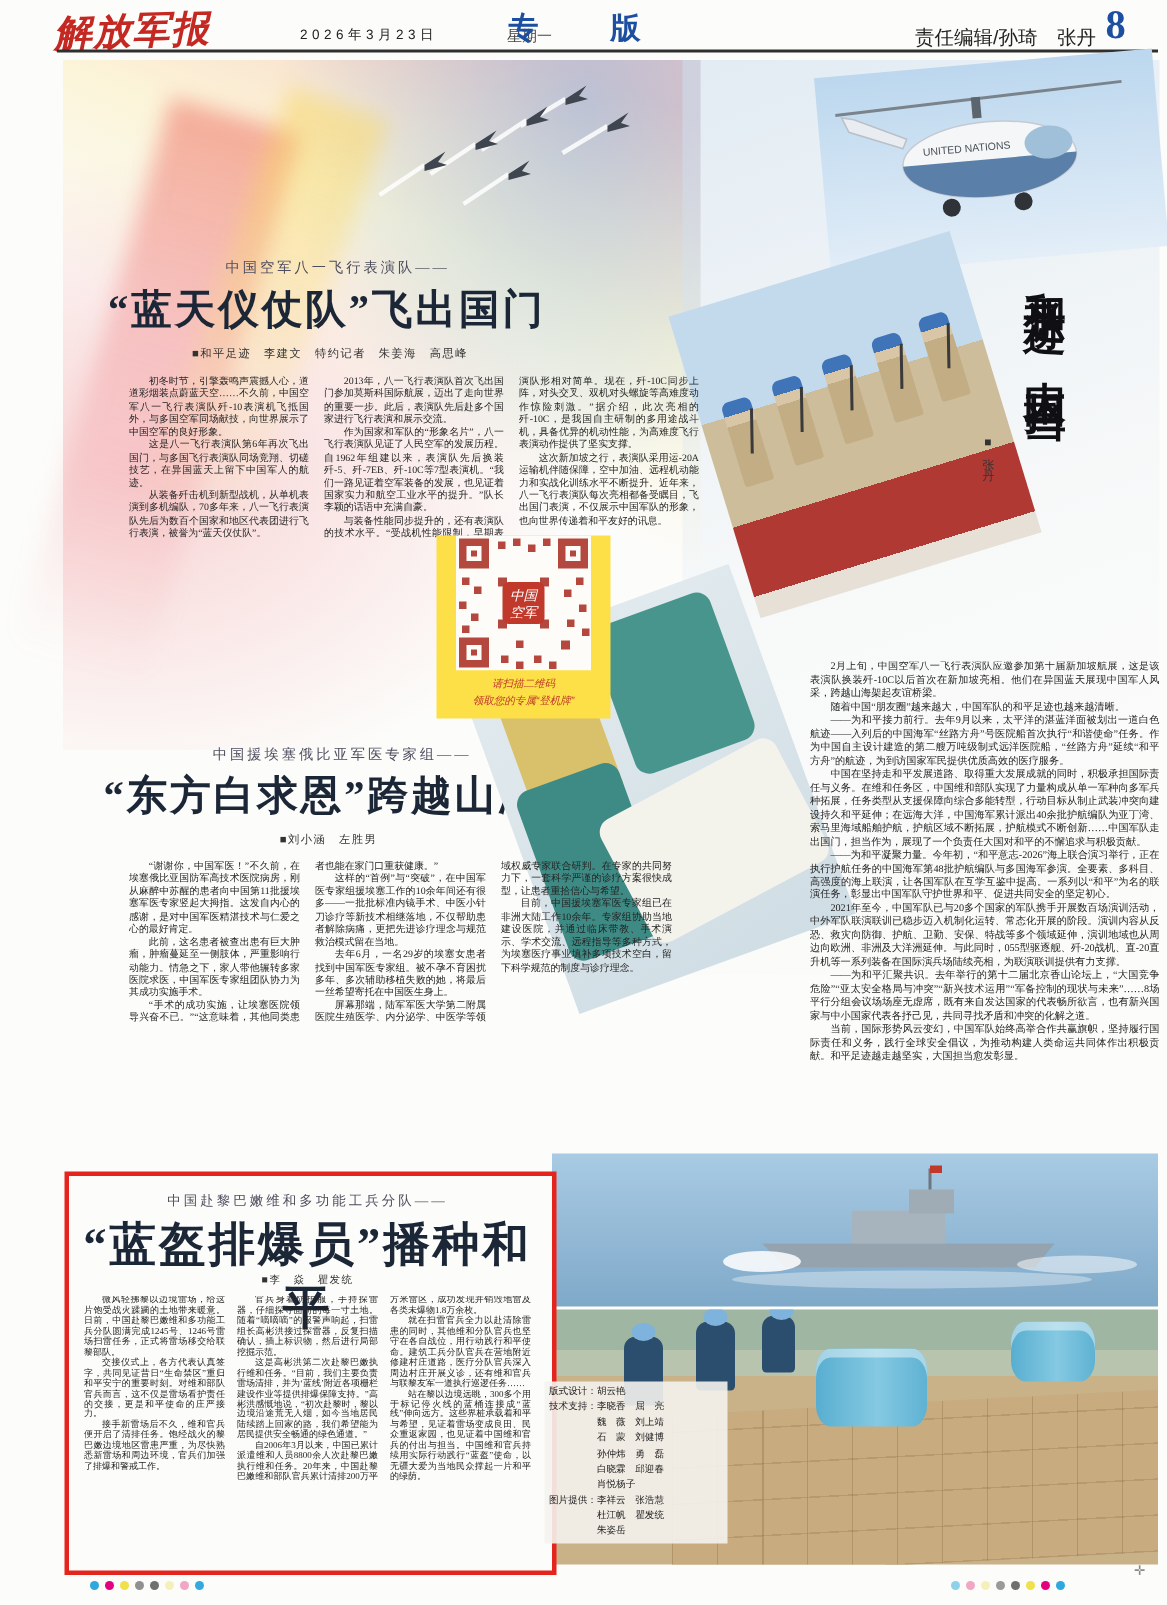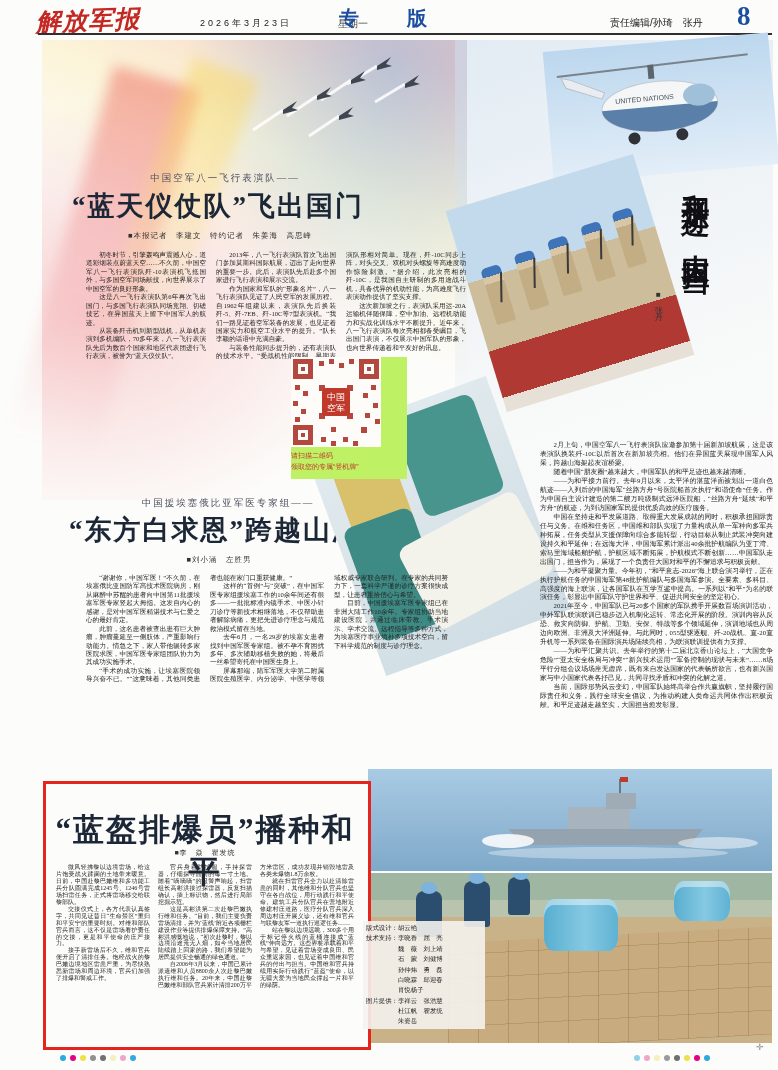--- a/index.html
+++ b/index.html
@@ -7,21 +7,21 @@
         overflow:hidden;font-family:"Liberation Sans",sans-serif;color:#222;}
   .abs{position:absolute;}
 
   
   .masthead{left:36px;top:4px;font-family:"Liberation Serif",serif;font-weight:700;font-style:italic;
             font-size:25px;color:#c32822;letter-spacing:1px;transform:rotate(-2deg);}
   .pubdate{left:200px;top:17px;font-size:9px;letter-spacing:3px;color:#222;}
   .weekday{left:338px;top:17px;font-size:10px;color:#444;}
   .section{left:330px;top:5px;width:120px;text-align:center;font-size:20px;font-weight:700;
            color:#1d4fa0;letter-spacing:14px;font-family:"Liberation Serif",serif;}
-  .editorline{left:610px;top:16px;font-size:10px;color:#222;}
+  .editorline{left:610px;top:16px;font-size:13px;color:#222;}
   .pagenum{left:737px;top:1px;font-size:27px;font-weight:700;color:#1d4fa0;font-family:"Liberation Serif",serif;}
   .headrule{left:38px;top:33px;width:734px;height:2px;background:#2f2f2f;}
 
   
   .kicker{font-family:"Liberation Serif",serif;font-size:9.5px;letter-spacing:2px;color:#4e4e5e;text-align:center;}
   .headline{font-family:"Liberation Serif",serif;font-weight:700;color:#1b2636;text-align:center;letter-spacing:2px;}
   .byline{font-size:7.5px;color:#333;text-align:center;letter-spacing:1px;}
   .bodytext{font-family:"Liberation Serif",serif;text-align:justify;color:#242424;overflow:hidden;z-index:2;}
   .bodytext p{margin:0;text-indent:2em;}
   .cols3{column-count:3;column-gap:10px;}
@@ -74,21 +74,21 @@
 
   .editorialtext{left:540px;top:441px;width:233px;height:348px;font-size:6.8px;line-height:1.32;}
 
   
   .a1-kicker{left:75px;top:172px;width:300px;}
   .a1-title{left:48px;top:188px;width:340px;font-size:27px;}
   .a1-byline{left:75px;top:231px;width:290px;}
   .a1-body{left:86px;top:251px;width:380px;height:238px;font-size:6.6px;line-height:1.28;}
 
   
-  .qrblock{left:291px;top:357px;width:116px;height:122px;background:#bef264;z-index:3;}
+  .qrblock{left:291px;top:357px;width:116px;height:122px;background:#fde047;z-index:3;text-align:center;font-style:italic;}
   .qrcap{font-size:7px;color:#c0392b;line-height:1.5;}
 
   
   .a2-kicker{left:78px;top:497px;width:300px;}
   .a2-title{left:45px;top:512px;width:340px;font-size:27px;}
   .a2-byline{left:89px;top:555px;width:260px;}
   .a2-body{left:86px;top:574px;width:362px;height:208px;font-size:6.6px;line-height:1.28;}
 
   
   .redbox{left:43px;top:781px;width:322px;height:263px;border:3px solid #e5251d;z-index:4;pointer-events:none;}
@@ -190,21 +190,21 @@
     <p>——为和平接力前行。去年9月以来，太平洋的湛蓝洋面被划出一道白色航迹——入列后的中国海军“丝路方舟”号医院船首次执行“和谐使命”任务。作为中国自主设计建造的第二艘万吨级制式远洋医院船，“丝路方舟”延续“和平方舟”的航迹，为到访国家军民提供优质高效的医疗服务。</p>
     <p>中国在坚持走和平发展道路、取得重大发展成就的同时，积极承担国际责任与义务。在维和任务区，中国维和部队实现了力量构成从单一军种向多军兵种拓展，任务类型从支援保障向综合多能转型，行动目标从制止武装冲突向建设持久和平延伸；在远海大洋，中国海军累计派出40余批护航编队为亚丁湾、索马里海域船舶护航，护航区域不断拓展，护航模式不断创新……中国军队走出国门，担当作为，展现了一个负责任大国对和平的不懈追求与积极贡献。</p>
     <p>——为和平凝聚力量。今年初，“和平意志-2026”海上联合演习举行，正在执行护航任务的中国海军第48批护航编队与多国海军参演。全要素、多科目、高强度的海上联演，让各国军队在互学互鉴中提高。一系列以“和平”为名的联演任务，彰显出中国军队守护世界和平、促进共同安全的坚定初心。</p>
     <p>2021年至今，中国军队已与20多个国家的军队携手开展数百场演训活动，中外军队联演联训已稳步迈入机制化运转、常态化开展的阶段。演训内容从反恐、救灾向防御、护航、卫勤、安保、特战等多个领域延伸，演训地域也从周边向欧洲、非洲及大洋洲延伸。与此同时，055型驱逐舰、歼-20战机、直-20直升机等一系列装备在国际演兵场陆续亮相，为联演联训提供有力支撑。</p>
     <p>——为和平汇聚共识。去年举行的第十二届北京香山论坛上，“大国竞争危险”“亚太安全格局与冲突”“新兴技术运用”“军备控制的现状与未来”……8场平行分组会议场场座无虚席，既有来自发达国家的代表畅所欲言，也有新兴国家与中小国家代表各抒己见，共同寻找矛盾和冲突的化解之道。</p>
     <p>当前，国际形势风云变幻，中国军队始终高举合作共赢旗帜，坚持履行国际责任和义务，践行全球安全倡议，为推动构建人类命运共同体作出积极贡献。和平足迹越走越坚实，大国担当愈发彰显。</p>
   </div>
 
   <div class="abs headline a1-title">“蓝天仪仗队”飞出国门</div>
   <div class="abs kicker a1-kicker">中国空军八一飞行表演队——</div>
-  <div class="abs byline a1-byline">■本报记者　李建文　特约记者　朱姜海　高思峰</div>
+  <div class="abs byline a1-byline">■和平足迹　李建文　特约记者　朱姜海　高思峰</div>
   <div class="abs bodytext cols3 a1-body">
     <p>初冬时节，引擎轰鸣声震撼人心，道道彩烟装点蔚蓝天空……不久前，中国空军八一飞行表演队歼-10表演机飞抵国外，与多国空军同场献技，向世界展示了中国空军的良好形象。</p>
     <p>这是八一飞行表演队第6年再次飞出国门，与多国飞行表演队同场竞翔、切磋技艺，在异国蓝天上留下中国军人的航迹。</p>
     <p>从装备歼击机到新型战机，从单机表演到多机编队，70多年来，八一飞行表演队先后为数百个国家和地区代表团进行飞行表演，被誉为“蓝天仪仗队”。</p>
     <p>2013年，八一飞行表演队首次飞出国门参加莫斯科国际航展，迈出了走向世界的重要一步。此后，表演队先后赴多个国家进行飞行表演和展示交流。</p>
     <p>作为国家和军队的“形象名片”，八一飞行表演队见证了人民空军的发展历程。自1962年组建以来，表演队先后换装歼-5、歼-7EB、歼-10C等7型表演机。“我们一路见证着空军装备的发展，也见证着国家实力和航空工业水平的提升。”队长李颖的话语中充满自豪。</p>
     <p>与装备性能同步提升的，还有表演队的技术水平。“受战机性能限制，早期表演队形相对简单。现在，歼-10C同步上阵，对头交叉、双机对头螺旋等高难度动作惊险刺激。”据介绍，此次亮相的歼-10C，是我国自主研制的多用途战斗机，具备优异的机动性能，为高难度飞行表演动作提供了坚实支撑。</p>
     <p>这次新加坡之行，表演队采用运-20A运输机伴随保障，空中加油、远程机动能力和实战化训练水平不断提升。近年来，八一飞行表演队每次亮相都备受瞩目，飞出国门表演，不仅展示中国军队的形象，也向世界传递着和平友好的讯息。</p>
   </div>
 
@@ -300,20 +300,21 @@
     <div>　　　　　石　蒙　刘健博</div>
     <div>　　　　　孙仲炜　勇　磊</div>
     <div>　　　　　白晓霖　邱迎春</div>
     <div>　　　　　肖悦杨子</div>
     <div>图片提供：李祥云　张浩慧</div>
     <div>　　　　　杜江帆　瞿发统</div>
     <div>　　　　　朱姿岳</div>
   </div>
 
   <div class="abs redbox"></div>
+  <div class="abs kicker a3-kicker">中国赴黎巴嫩维和多功能工兵分队——</div>
   <div class="abs headline a3-title">“蓝盔排爆员”播种和平</div>
   <div class="abs byline a3-byline">■李　焱　瞿发统</div>
   <div class="abs bodytext cols3 a3-body">
     <p>微风轻拂黎以边境雷场，给这片饱受战火蹂躏的土地带来暖意。日前，中国赴黎巴嫩维和多功能工兵分队圆满完成1245号、1246号雷场扫雷任务，正式将雷场移交给联黎部队。</p>
     <p>交接仪式上，各方代表认真签字，共同见证昔日“生命禁区”重归和平安宁的重要时刻。对维和部队官兵而言，这不仅是雷场看护责任的交接，更是和平使命的庄严接力。</p>
     <p>接手新雷场后不久，维和官兵便开启了清排任务。饱经战火的黎巴嫩边境地区雷患严重，为尽快熟悉新雷场和周边环境，官兵们加强了排爆和警戒工作。</p>
     <p>官兵身着防护服，手持探雷器，仔细探寻面前的每一寸土地。随着“嘀嘀嘀”的报警声响起，扫雷组长高彬洪接过探雷器，反复扫描确认，插上标识物，然后进行局部挖掘示范。</p>
     <p>这是高彬洪第二次赴黎巴嫩执行维和任务。“目前，我们主要负责雷场清排，并为‘蓝线’附近各项栅栏建设作业等提供排爆保障支持。”高彬洪感慨地说，“初次赴黎时，黎以边境沿途荒无人烟，如今当地居民陆续踏上回家的路，我们希望能为居民提供安全畅通的绿色通道。”</p>
     <p>自2006年3月以来，中国已累计派遣维和人员8800余人次赴黎巴嫩执行维和任务。20年来，中国赴黎巴嫩维和部队官兵累计清排200万平方米雷区，成功发现并销毁地雷及各类未爆物1.8万余枚。</p>
     <p>就在扫雷官兵全力以赴清除雷患的同时，其他维和分队官兵也坚守在各自战位，用行动践行和平使命。建筑工兵分队官兵在营地附近修建村庄道路，医疗分队官兵深入周边村庄开展义诊，还有维和官兵与联黎友军一道执行巡逻任务……</p>

